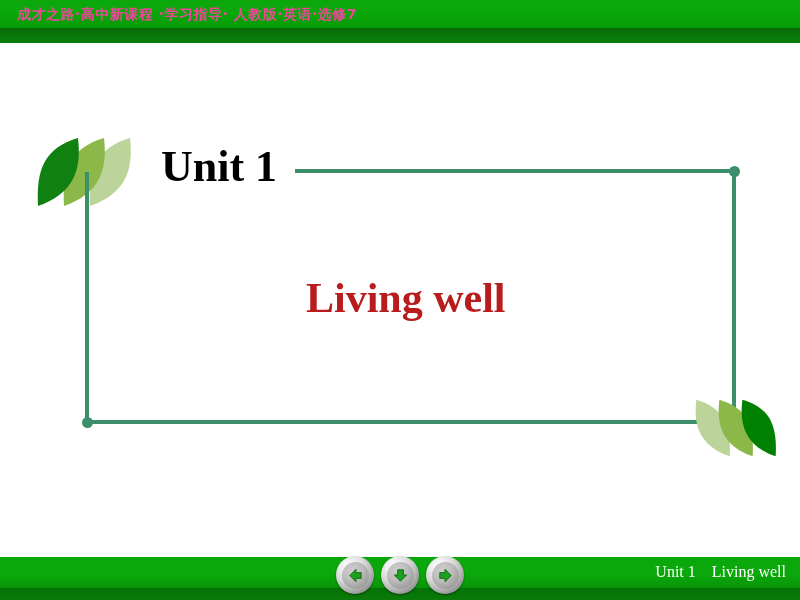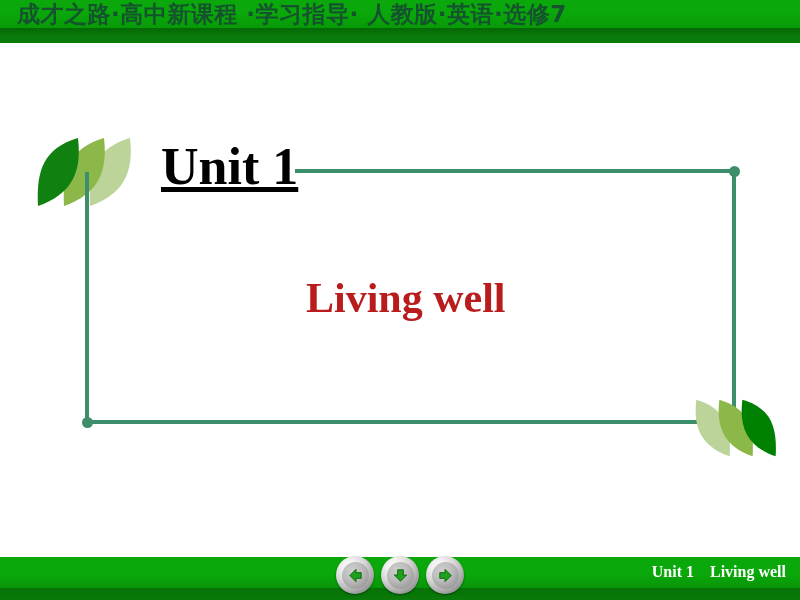--- a/index.html
+++ b/index.html
@@ -31,23 +31,23 @@
   #top-bar-shadow {
     position: absolute;
     left: 0; top: 28px;
     width: 800px; height: 15px;
     background: linear-gradient(to bottom, #046904 0%, #0a7a0a 60%, #0a7d0a 100%);
   }
   #top-bar-title {
     position: absolute;
     left: 17px; top: 2px;
     font-family: "DejaVu Sans", "Liberation Sans", sans-serif;
-    font-size: 23px;
+    font-size: 14px;
     font-weight: bold;
-    color: #14532d;
+    color: #ec4899;
     letter-spacing: 0.5px;
     white-space: nowrap;
     line-height: 24px;
   }
 
   
   .frame-line {
     position: absolute;
     background: #3d8f6b;
   }
@@ -102,26 +102,25 @@
   }
   #chevrons-right .crescent { width: 46px; height: 60px; }
   #chevrons-right .c1 { left: 0px; }
   #chevrons-right .c2 { left: 23px; }
   #chevrons-right .c3 { left: 46px; }
 
   
   #unit-heading {
     position: absolute;
     left: 161px; top: 143px;
-    font-size: 52px;
+    font-size: 44px;
     font-weight: bold;
     color: #000000;
     line-height: 48px;
     white-space: nowrap;
-    text-decoration: underline;
   }
   #title-heading {
     position: absolute;
     left: 306px; top: 272px;
     font-size: 42px;
     font-weight: bold;
     color: #b91c1c;
     line-height: 52px;
     white-space: nowrap;
   }
@@ -141,21 +140,21 @@
   #bottom-bar-shadow {
     position: absolute;
     left: 0; top: 31px;
     width: 800px; height: 12px;
     background: linear-gradient(to bottom, #057205 0%, #0a7a0a 100%);
   }
   #bottom-label {
     position: absolute;
     right: 14px; top: 2px;
     font-size: 16px;
-    font-weight: bold;
+    font-weight: normal;
     color: #ffffff;
     white-space: pre;
     line-height: 26px;
     text-align: center;
   }
 
   
   #nav-buttons {
     position: absolute;
     left: 336px; top: 556px;

